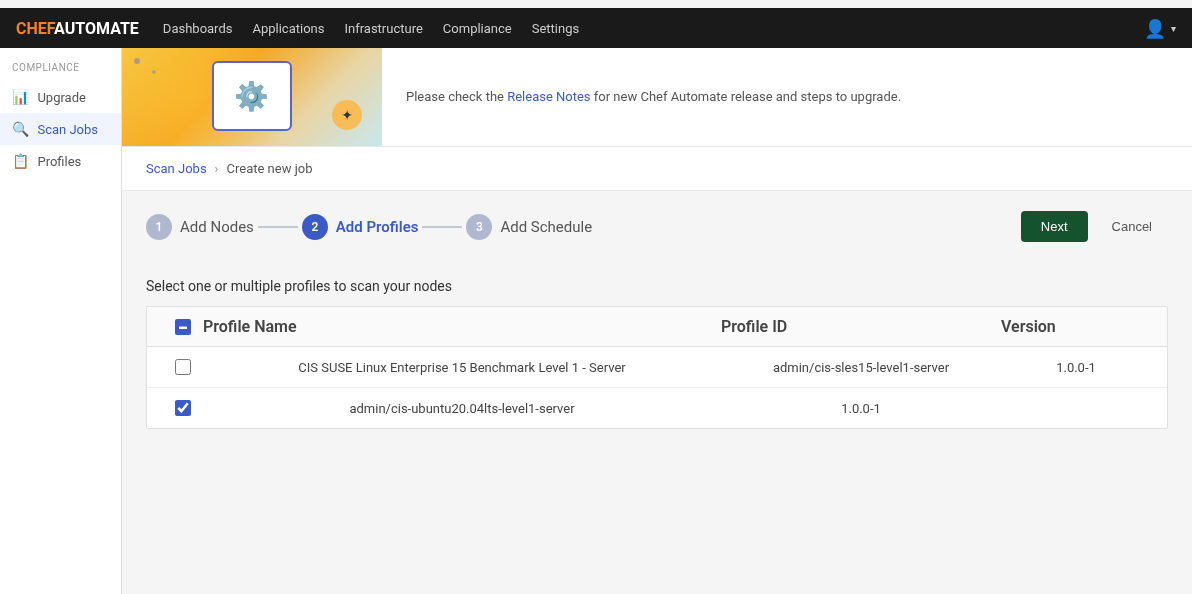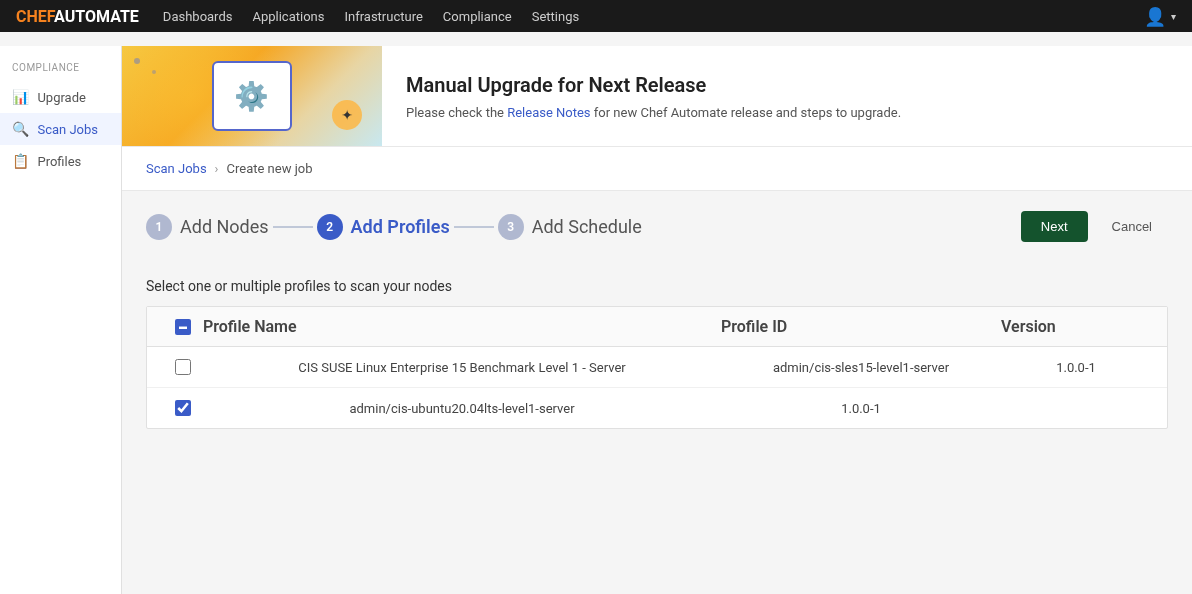--- a/index.html
+++ b/index.html
@@ -1,26 +1,26 @@
 <!DOCTYPE html>
 <html><head>
   <meta charset="utf-8">
   <style>
     * { box-sizing: border-box; margin: 0; padding: 0; }
     body { font-family: -apple-system, BlinkMacSystemFont, 'Segoe UI', Roboto, sans-serif; font-size: 14px; background: #f5f5f5; color: #333; }
 
     
     .top-nav {
       background: #1a1a1a;
-      height: 32px;
+      height: 40px;
       display: flex;
       align-items: center;
       padding: 11px 16px;
       position: fixed;
-      top: 0; left: 0; right: 0;
+      top: 8px; left: 0; right: 0;
       z-index: 100;
     }
     .logo {
       display: flex;
       align-items: center;
       margin-right: 24px;
     }
     .logo-chef { color: white; font-weight: 700; font-size: 16px; }
     .logo-chef span { color: #f5821f; }
     .nav-links { display: flex; gap: 20px; flex: 1; }
@@ -134,21 +134,21 @@
     .step { display: flex; align-items: center; gap: 8px; }
     .step-circle {
       width: 26px; height: 26px;
       border-radius: 50%;
       display: flex; align-items: center; justify-content: center;
       font-size: 12px; font-weight: 600;
       background: #b0b8d0;
       color: white;
     }
     .step-circle.active { background: #3a5bc7; }
-    .step-label { font-size: 18px; color: #555; }
+    .step-label { font-size: 15px; color: #555; }
     .step-connector {
       width: 40px; height: 2px;
       background: #c0c8d8;
       margin: 0 4px;
     }
     .stepper-buttons { display: flex; gap: 8px; }
     .btn-next {
       background: #14532d;
       color: white;
       border: none;
@@ -275,21 +275,20 @@
       <div class="banner-illustration">
         <div class="banner-illustration-inner">
           <span class="gear-group">⚙️</span>
         </div>
 
         <div style="position:absolute;top:12px;left:12px;width:6px;height:6px;border-radius:50%;background:rgba(100,120,200,0.5);"></div>
         <div style="position:absolute;top:24px;left:30px;width:4px;height:4px;border-radius:50%;background:rgba(100,120,200,0.4);"></div>
         <div style="position:absolute;bottom:16px;right:20px;width:30px;height:30px;border-radius:50%;background:rgba(255,180,60,0.8);display:flex;align-items:center;justify-content:center;font-size:14px;">✦</div>
       </div>
       <div class="banner-text">
-        <h2 class="banner-title">Manual Upgrade for Next Release</h2>
         <p class="banner-desc">
           <span>Please check the </span><a class="banner-link">Release Notes</a><span> for new Chef Automate release and steps to upgrade.</span>
         </p>
       </div>
     </div>
 
     <div class="breadcrumb-bar">
       <a class="breadcrumb-link">Scan Jobs</a>
       <span class="breadcrumb-sep">›</span>
       <span class="breadcrumb-current">Create new job</span>

